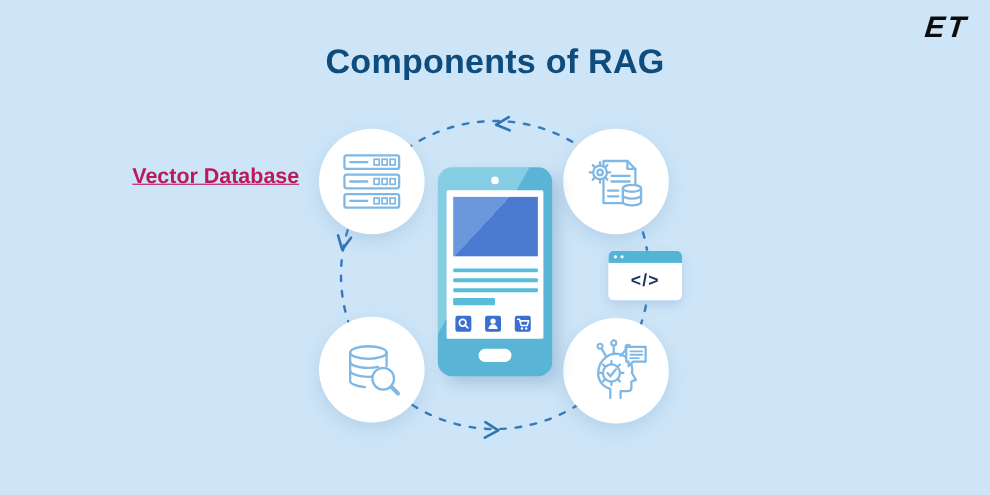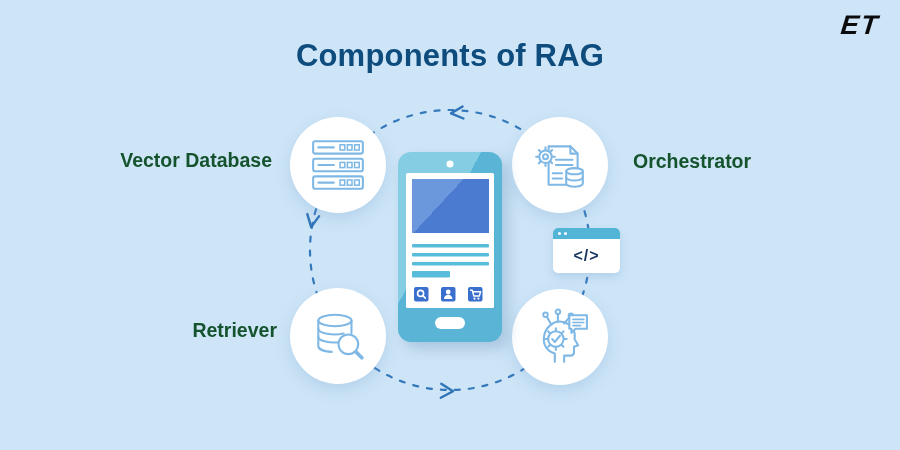--- a/index.html
+++ b/index.html
@@ -31,22 +31,23 @@
     box-shadow:0 6px 16px rgba(110,160,205,0.28);
     display:flex; align-items:center; justify-content:center;
   }
   .node-vdb  { left:290px; top:117px; }
   .node-orch { left:512px; top:117px; }
   .node-retr { left:290px; top:288px; }
   .node-gen  { left:512px; top:289px; }
 
   .node-label {
     position:absolute; z-index:2;
-    font-size:19.5px; font-weight:700; color:#14532d;
+    font-size:19.5px; font-weight:700; color:#be185d;
     white-space:nowrap;
+    text-decoration:underline;
   }
   .label-vdb  { left:80px;  top:149px; width:192px; text-align:right; }
   .label-orch { left:633px; top:150px; }
   .label-retr { left:80px;  top:319px; width:197px; text-align:right; }
   .label-gen  { left:633px; top:326px; }
 
   .phone-svg {
     position:absolute; left:390px; top:145px; z-index:3;
     filter:drop-shadow(6px 7px 7px rgba(96,140,180,0.35));
   }
@@ -128,38 +129,36 @@
         <circle cx="14" cy="20" r="6" fill="#fff"></circle>
         <circle cx="14" cy="20" r="2.4" fill="#fff"></circle>
       </g>
       <g fill="#fff" stroke="#7fb8e5" stroke-width="2" stroke-linecap="round">
         <path d="M34,34 V46 a8,3 0 0 0 16,0 V34"></path>
         <path d="M34,40 a8,3 0 0 0 16,0" fill="none"></path>
         <ellipse cx="42" cy="34" rx="8" ry="3"></ellipse>
       </g>
     </svg>
   </div>
-  <div class="node-label label-orch">Orchestrator</div>
 
   <div class="node-circle node-retr">
     <svg width="58" height="58" viewBox="0 0 56 56">
       <g fill="none" stroke="#7fb8e5" stroke-width="2" stroke-linecap="round">
         <path d="M9,13 V38 a16,5.5 0 0 0 13,5.3"></path>
         <path d="M41,13 V25"></path>
         <path d="M9,21 a16,5.5 0 0 0 24.5,4.6"></path>
         <path d="M9,29 a16,5.5 0 0 0 19,5.2"></path>
         <ellipse cx="25" cy="13" rx="16" ry="5.5"></ellipse>
       </g>
       <g stroke="#7fb8e5" fill="#fff">
         <circle cx="38" cy="36" r="9.5" stroke-width="2"></circle>
         <line x1="45.5" y1="43.5" x2="51" y2="49" stroke-width="3.6" stroke-linecap="round"></line>
       </g>
     </svg>
   </div>
-  <div class="node-label label-retr">Retriever</div>
 
   <div class="node-circle node-gen">
     <svg width="58" height="58" viewBox="0 0 56 56">
       <g fill="none" stroke="#7fb8e5" stroke-width="2" stroke-linecap="round" stroke-linejoin="round">
         <path d="M23,52 V44 C15.5,42 11.5,35.5 12.5,28 C13.8,18 22.5,11.5 31,13.5 C39,15.5 43.5,22 42,30 L45.5,36 L41.5,37.5 V43 C41.5,45 40,46 38,46 H32 V52"></path>
         <line x1="19" y1="15" x2="15" y2="8"></line>
         <line x1="26" y1="13" x2="26" y2="5.5"></line>
         <line x1="32" y1="15" x2="37" y2="9"></line>
       </g>
       <g fill="#fff" stroke="#7fb8e5" stroke-width="1.8">

